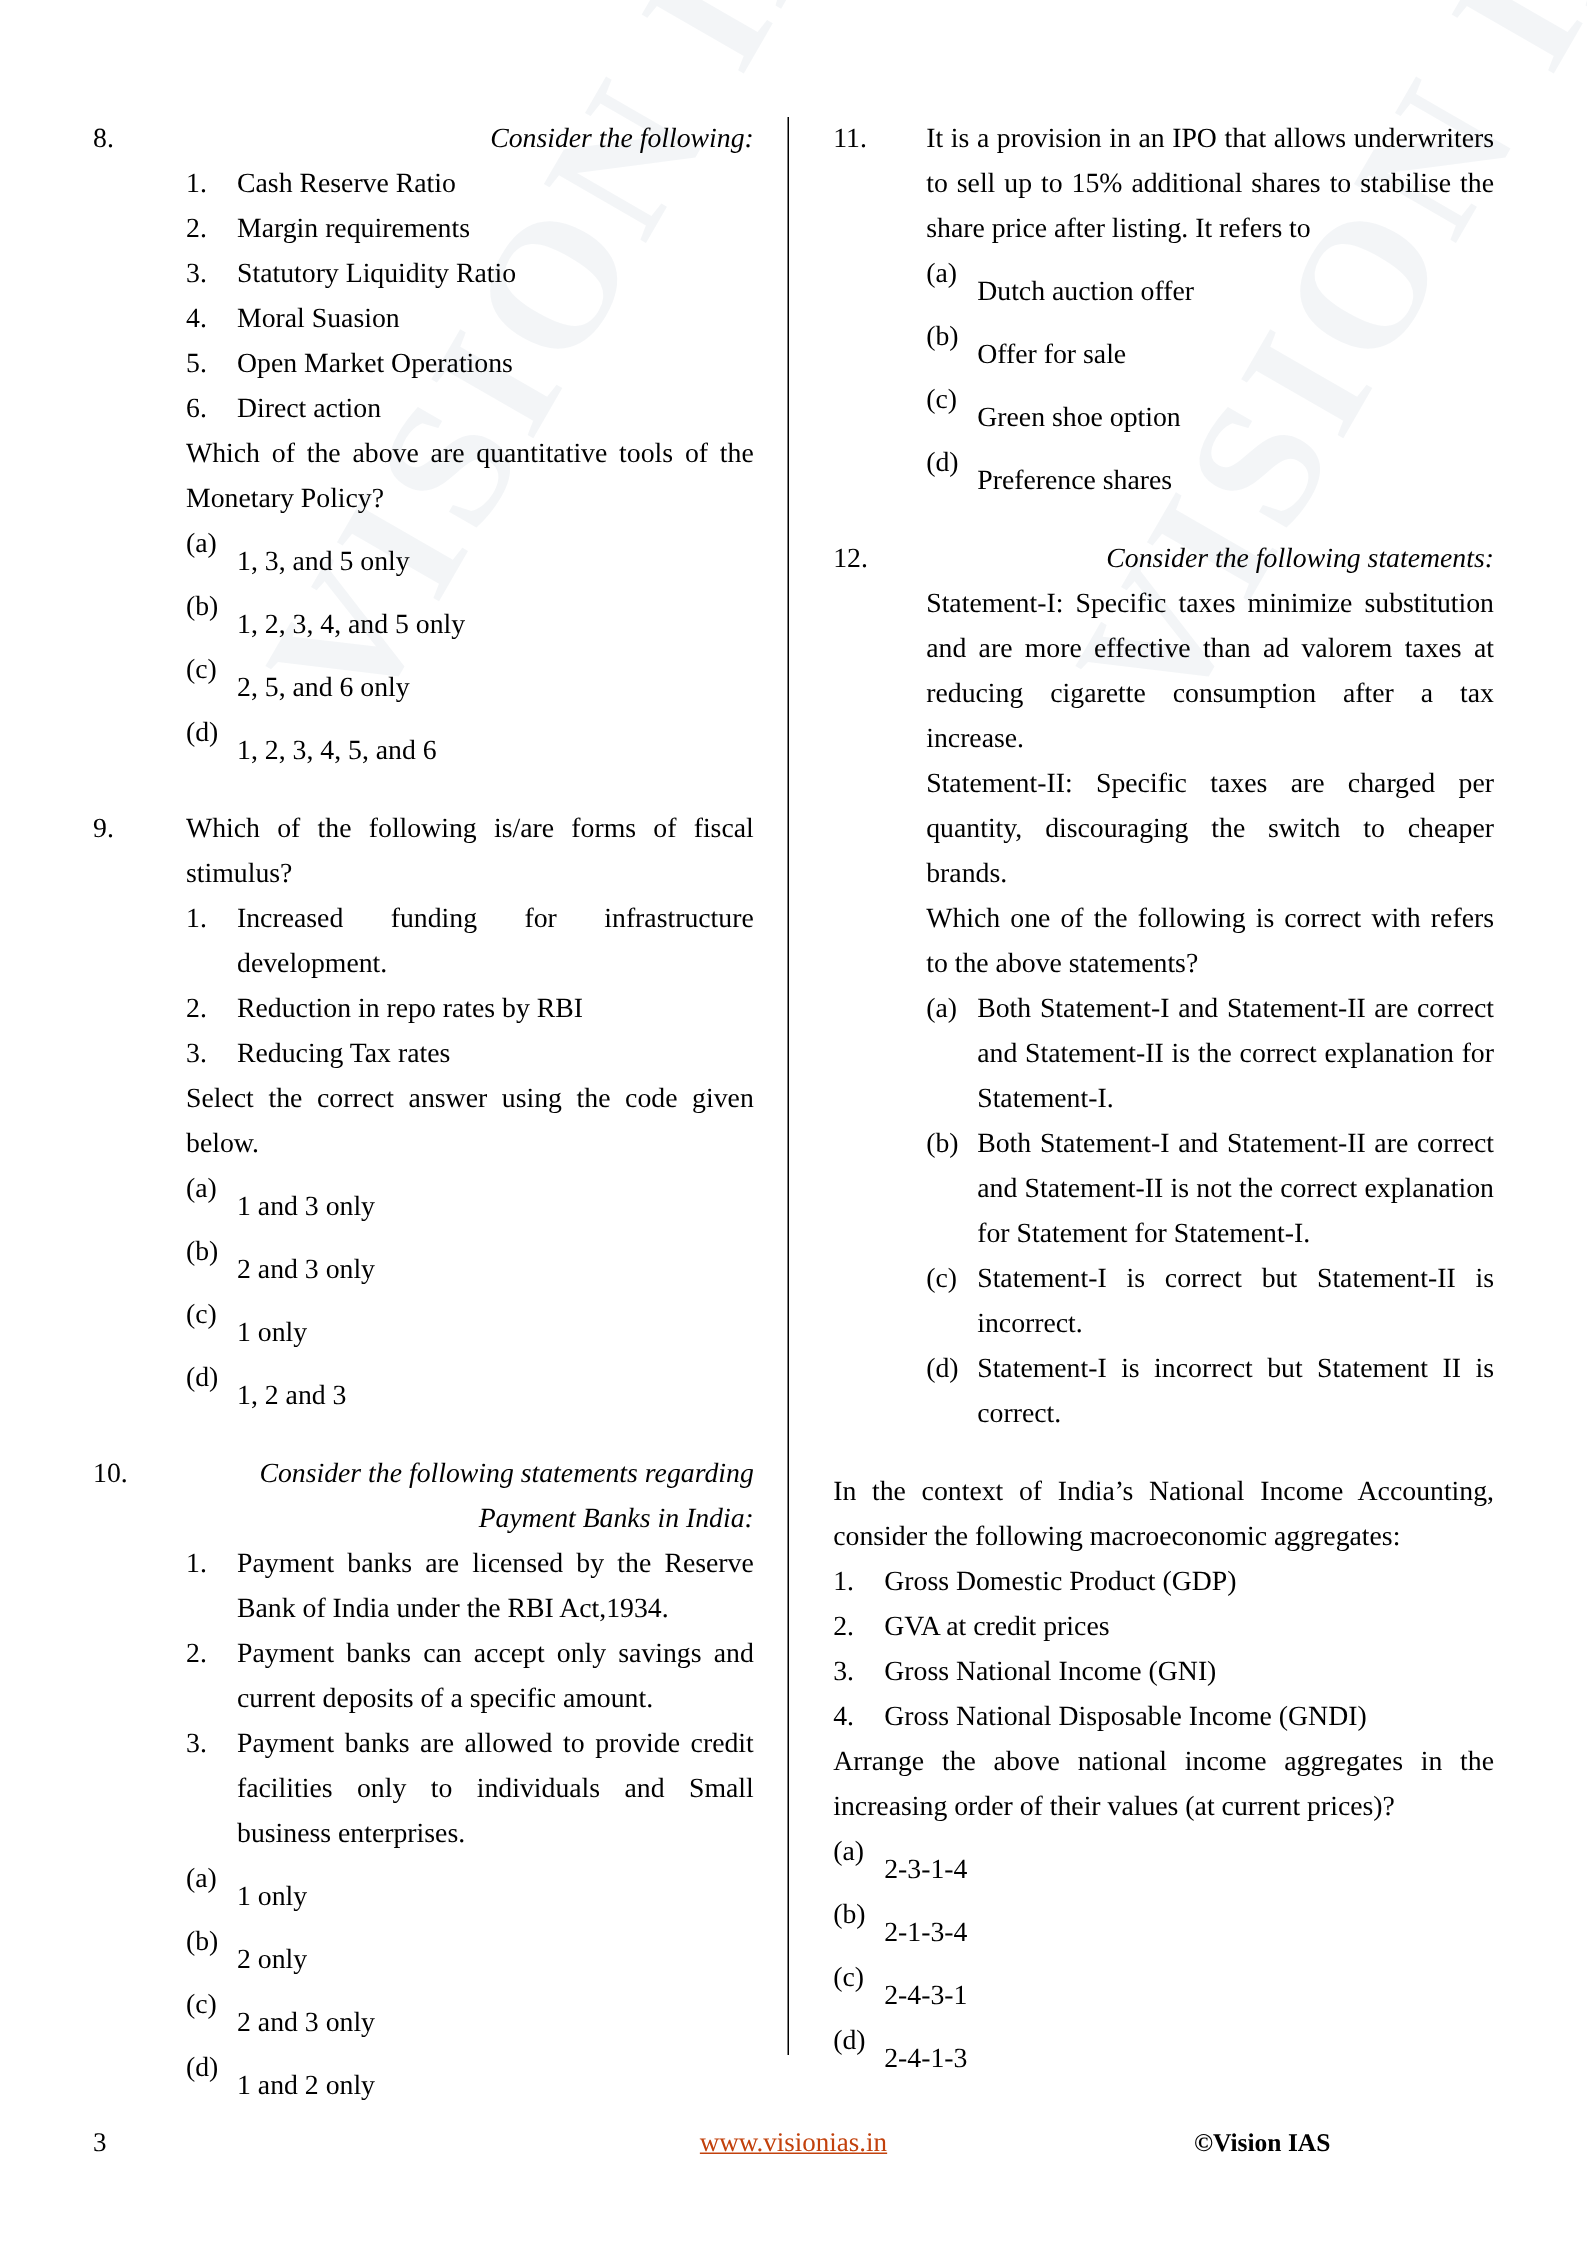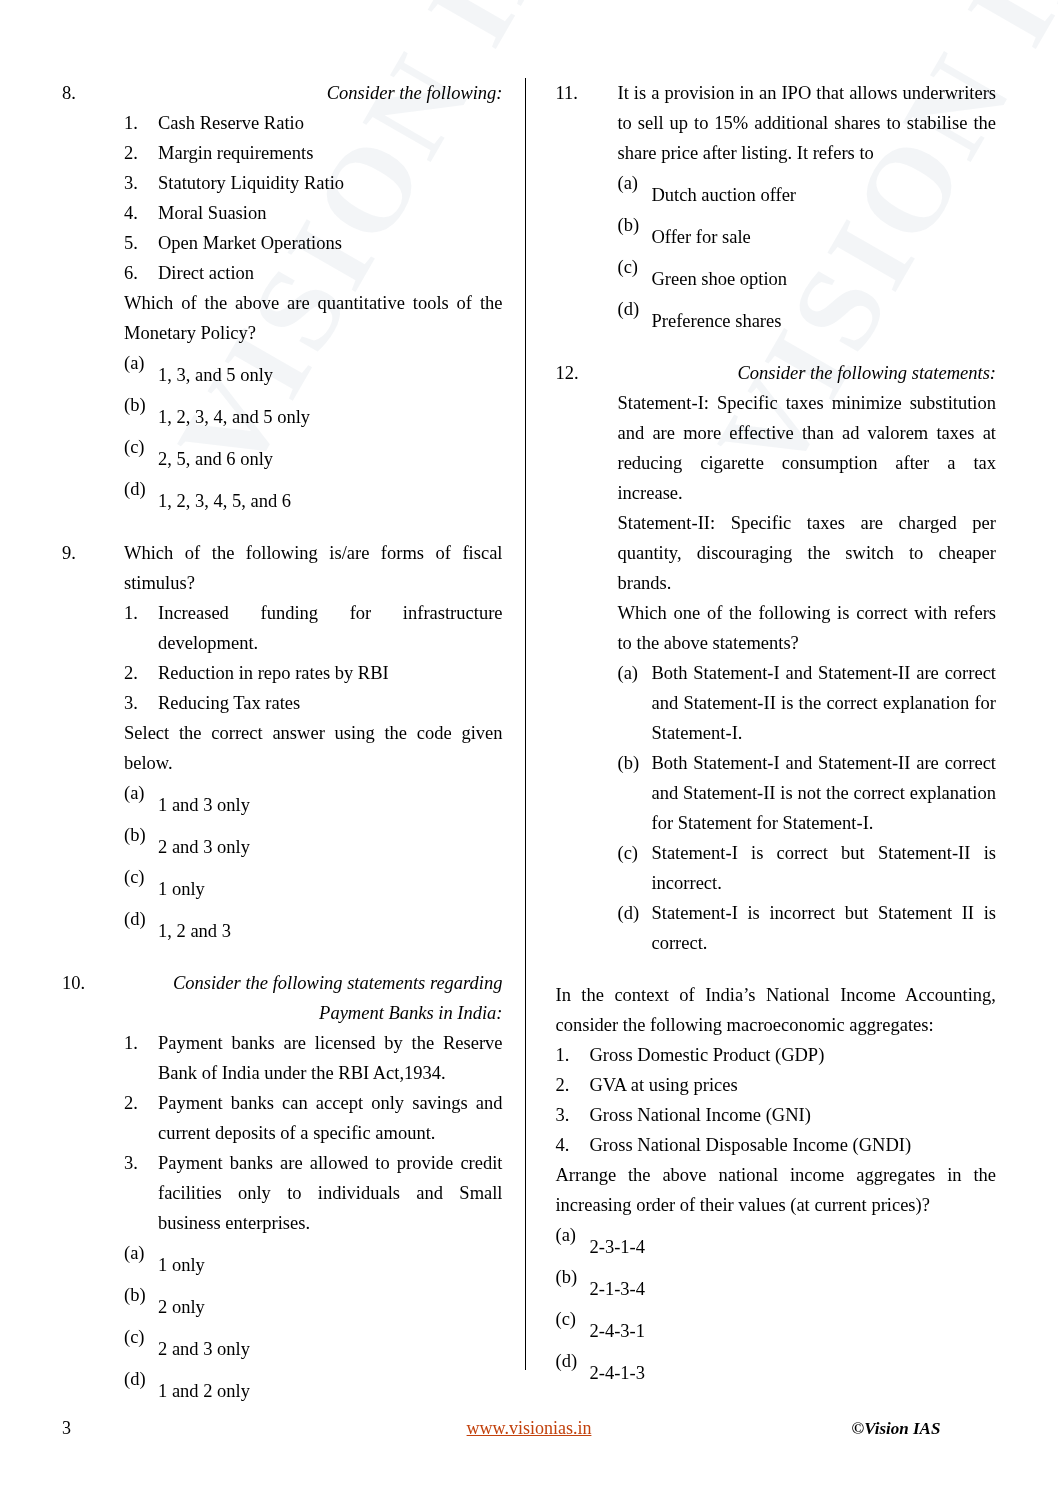--- a/index.html
+++ b/index.html
@@ -140,24 +140,23 @@
   }
   .footer .pageno { width: 200px; }
   .footer .site {
     flex: 1;
     text-align: center;
     color: #c2410c;
     text-decoration: underline;
   }
   .footer .copy {
     width: 200px;
-    text-align: center;
+    text-align: left;
     font-weight: bold;
     font-size: 17px;
-    font-style: italic;
   }
 </style>
 </head>
 <body>
 
 <div class="page">
 
   <div class="watermark">VISION IAS</div>
   <div class="watermark2">VISION IAS</div>
 
@@ -358,21 +357,21 @@
       <div class="q">
         <div class="q-body">
           <div class="stem">In the context of India’s National Income Accounting, consider the following macroeconomic aggregates:</div>
           <ul class="sublist">
             <li class="subitem">
               <span class="marker">1.</span>
               <span class="txt nojust">Gross Domestic Product (GDP)</span>
             </li>
             <li class="subitem">
               <span class="marker">2.</span>
-              <span class="txt nojust">GVA at using prices</span>
+              <span class="txt nojust">GVA at credit prices</span>
             </li>
             <li class="subitem">
               <span class="marker">3.</span>
               <span class="txt nojust">Gross National Income (GNI)</span>
             </li>
             <li class="subitem">
               <span class="marker">4.</span>
               <span class="txt">Gross National Disposable Income (GNDI)</span>
             </li>
           </ul>

